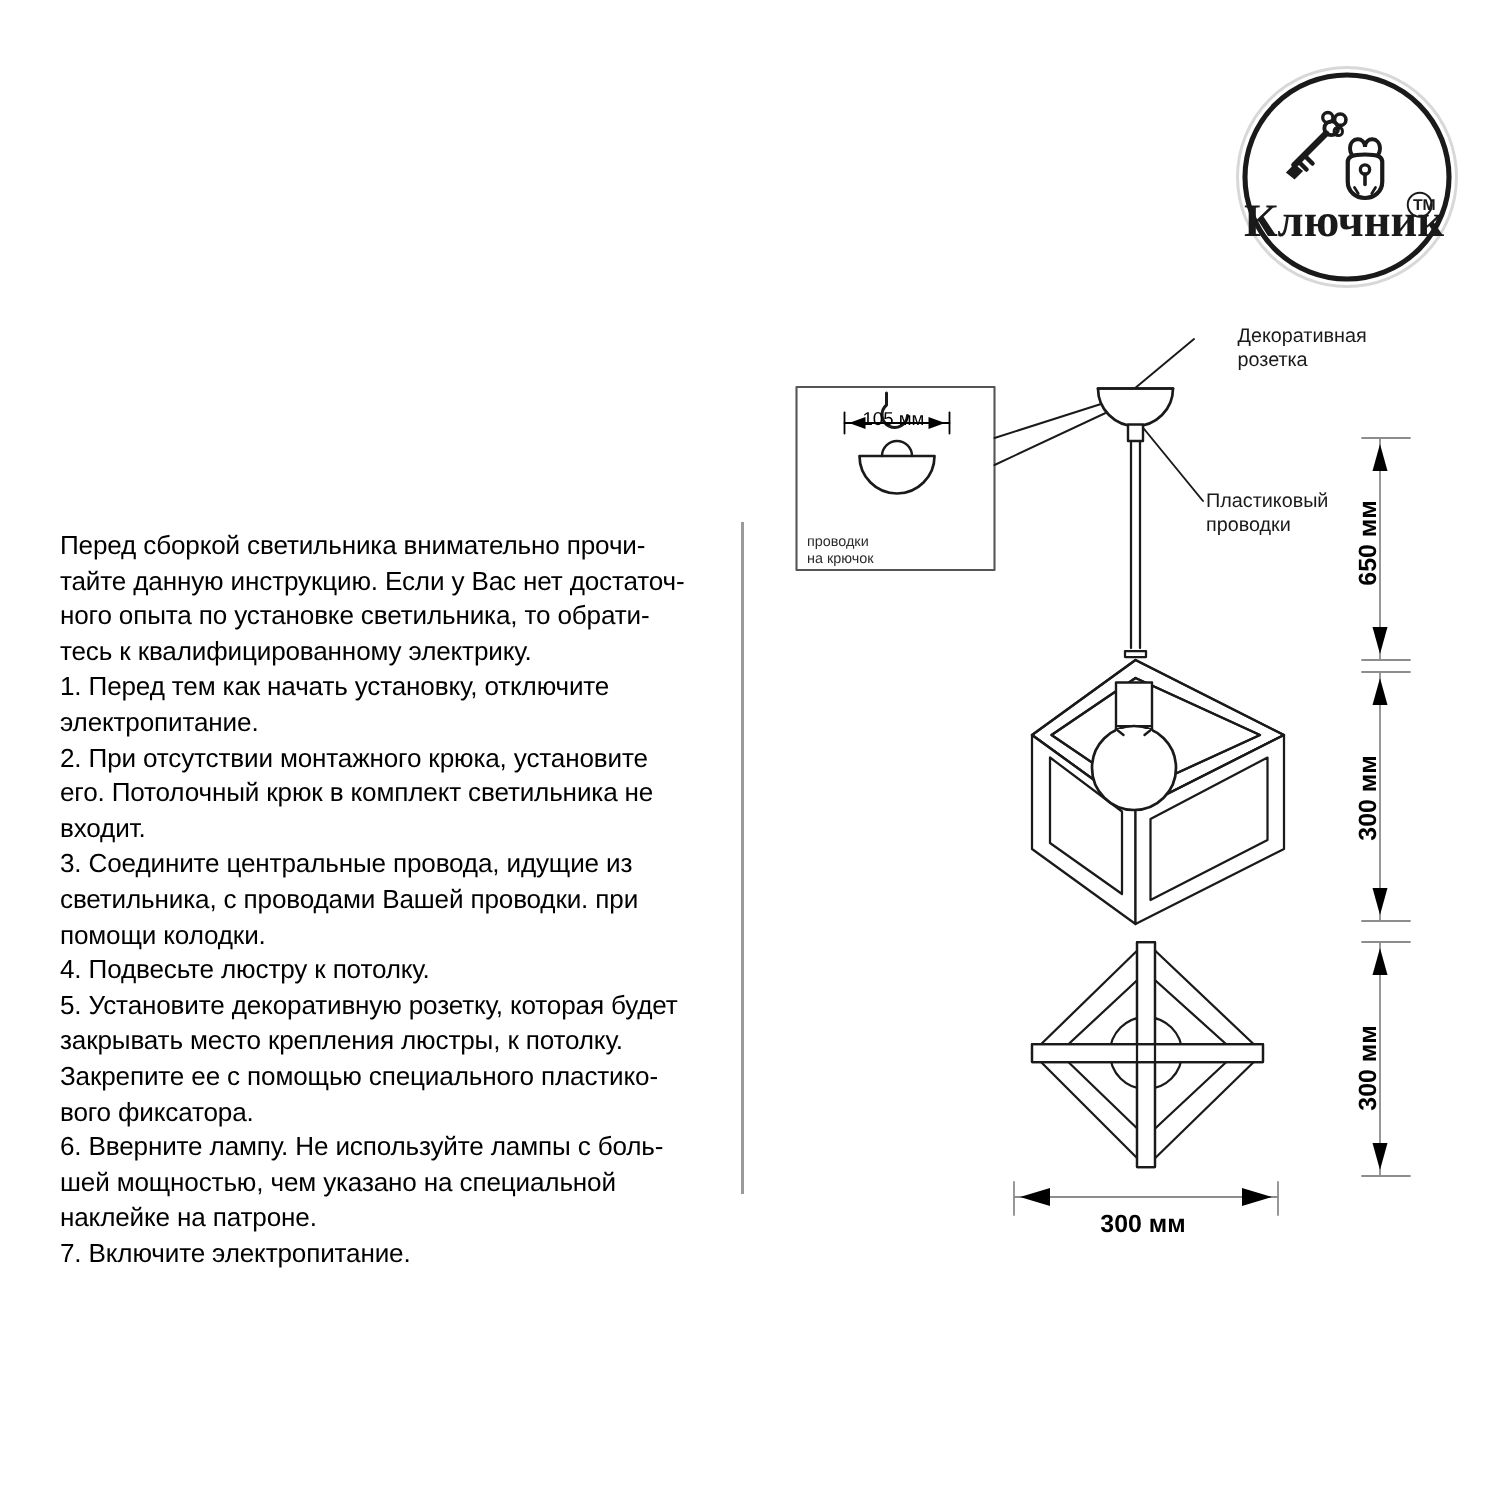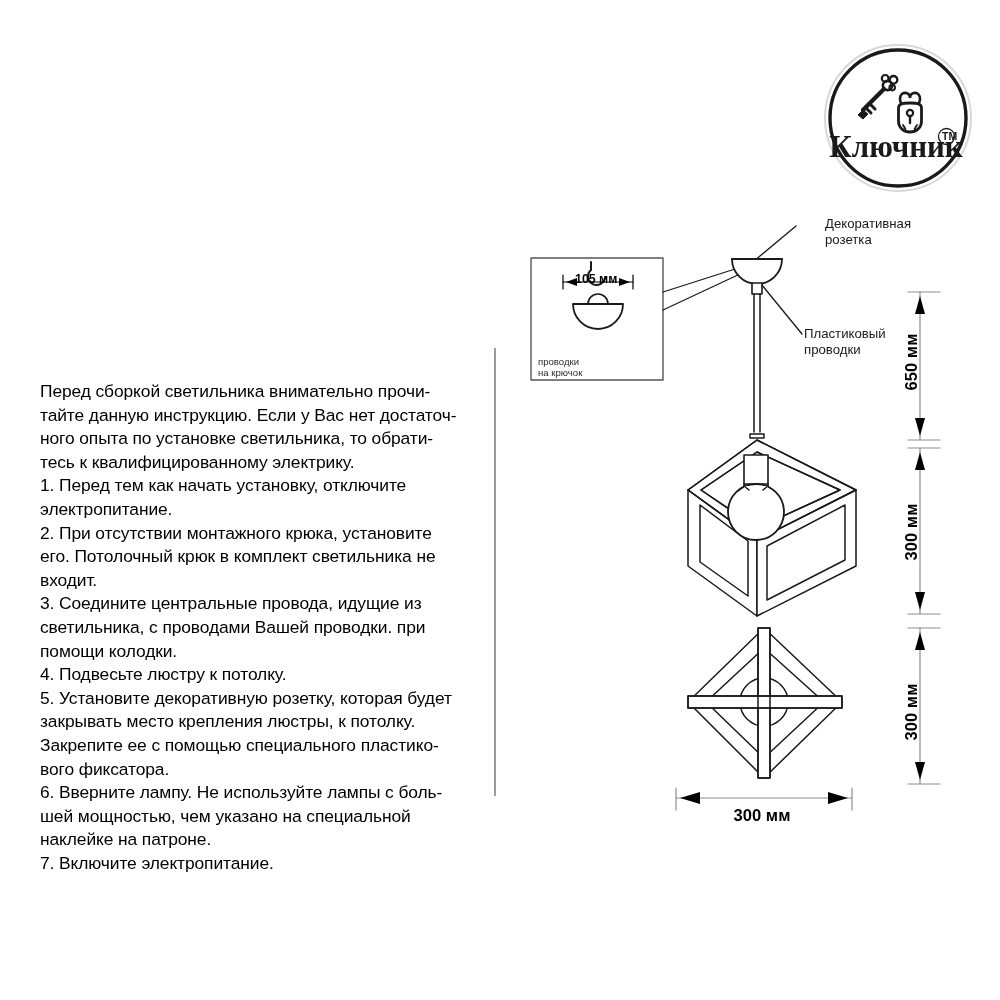--- a/index.html
+++ b/index.html
@@ -26,21 +26,20 @@
     height: 152px;
   }
   #logo-badge svg { display: block; }
 
   
   #instructions {
     position: absolute;
     left: 40px;
     top: 352px;
     width: 448px;
-    margin-top: 28px;
   }
   #instructions .para {
     font-size: 17.4px;
     line-height: 23.6px;
     letter-spacing: -0.1px;
     color: #000000;
     margin: 0;
     white-space: pre-line;
   }
 
@@ -84,21 +83,21 @@
     line-height: 11.4px;
     color: #2b2b2b;
     white-space: pre-line;
   }
   #inset-dim-text {
     position: absolute;
     left: 575px;
     top: 272px;
     font-size: 12.4px;
     color: #000000;
-    font-weight: 700;
+    font-weight: 400;
   }
 
   .vdim-text {
     position: absolute;
     font-size: 16.6px;
     font-weight: 700;
     color: #000000;
     transform-origin: 50% 50%;
     transform: rotate(-90deg);
     white-space: nowrap;

